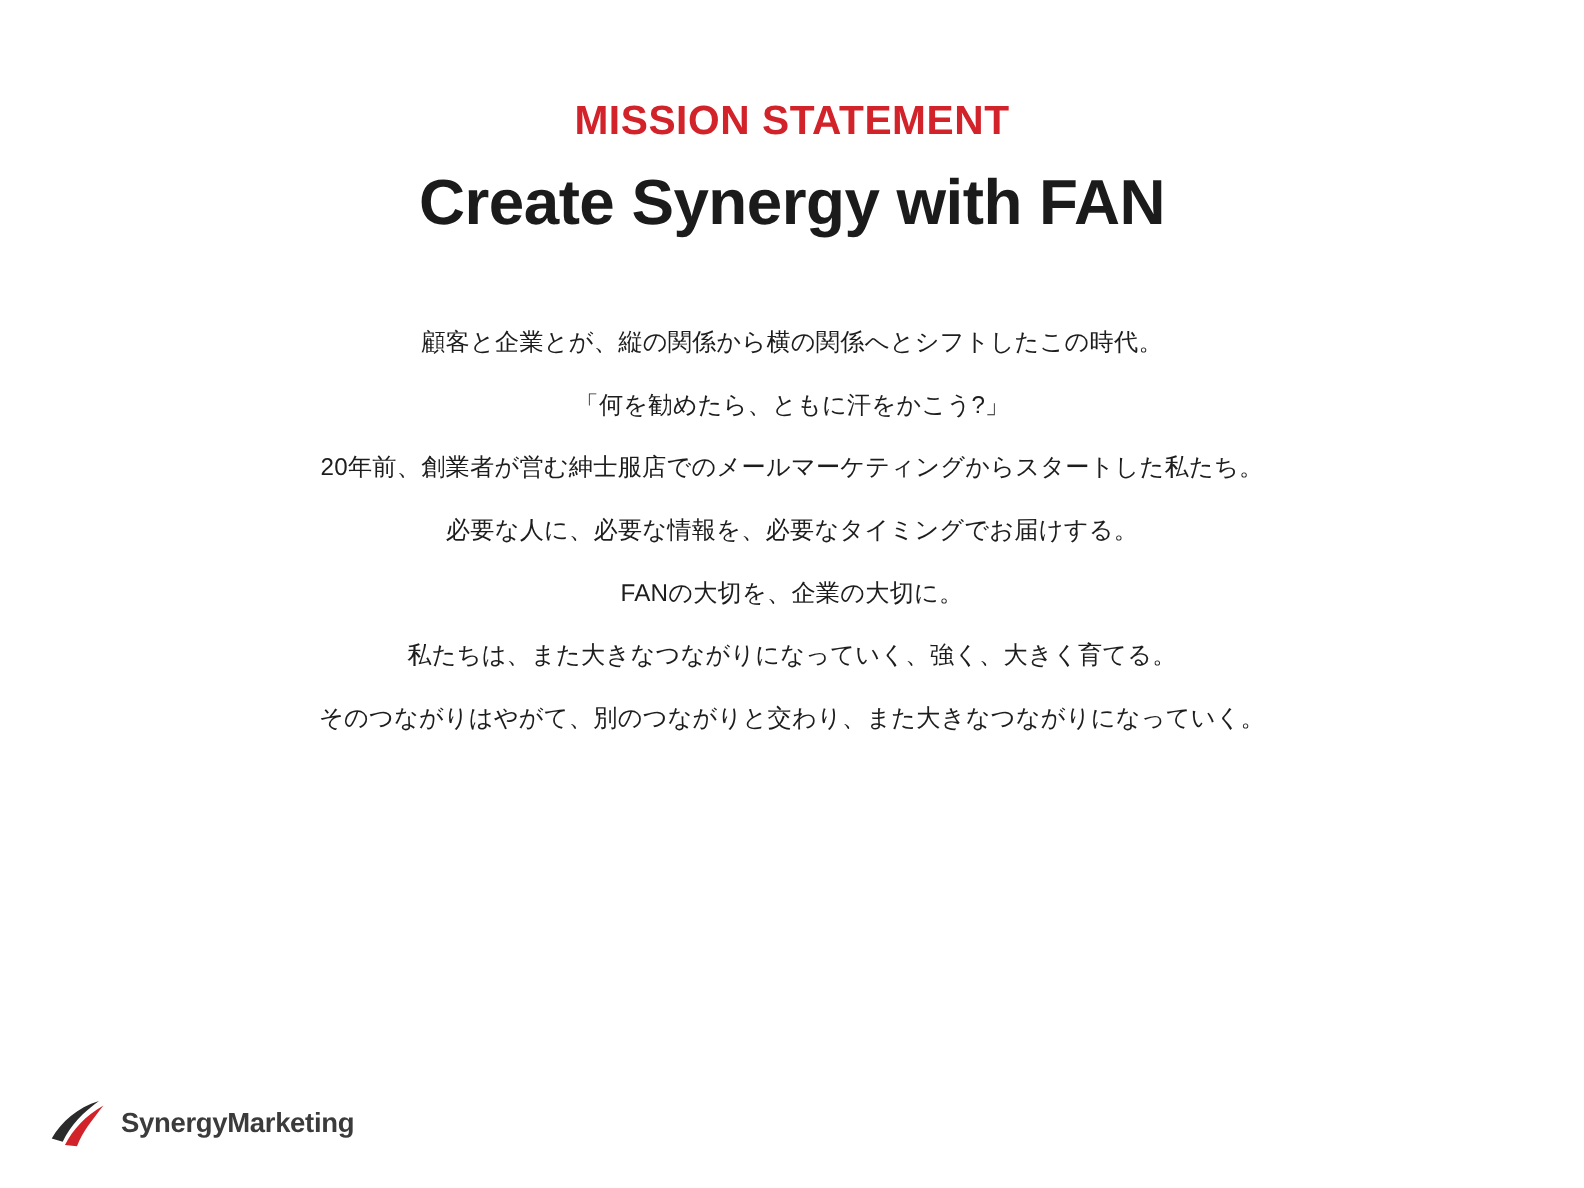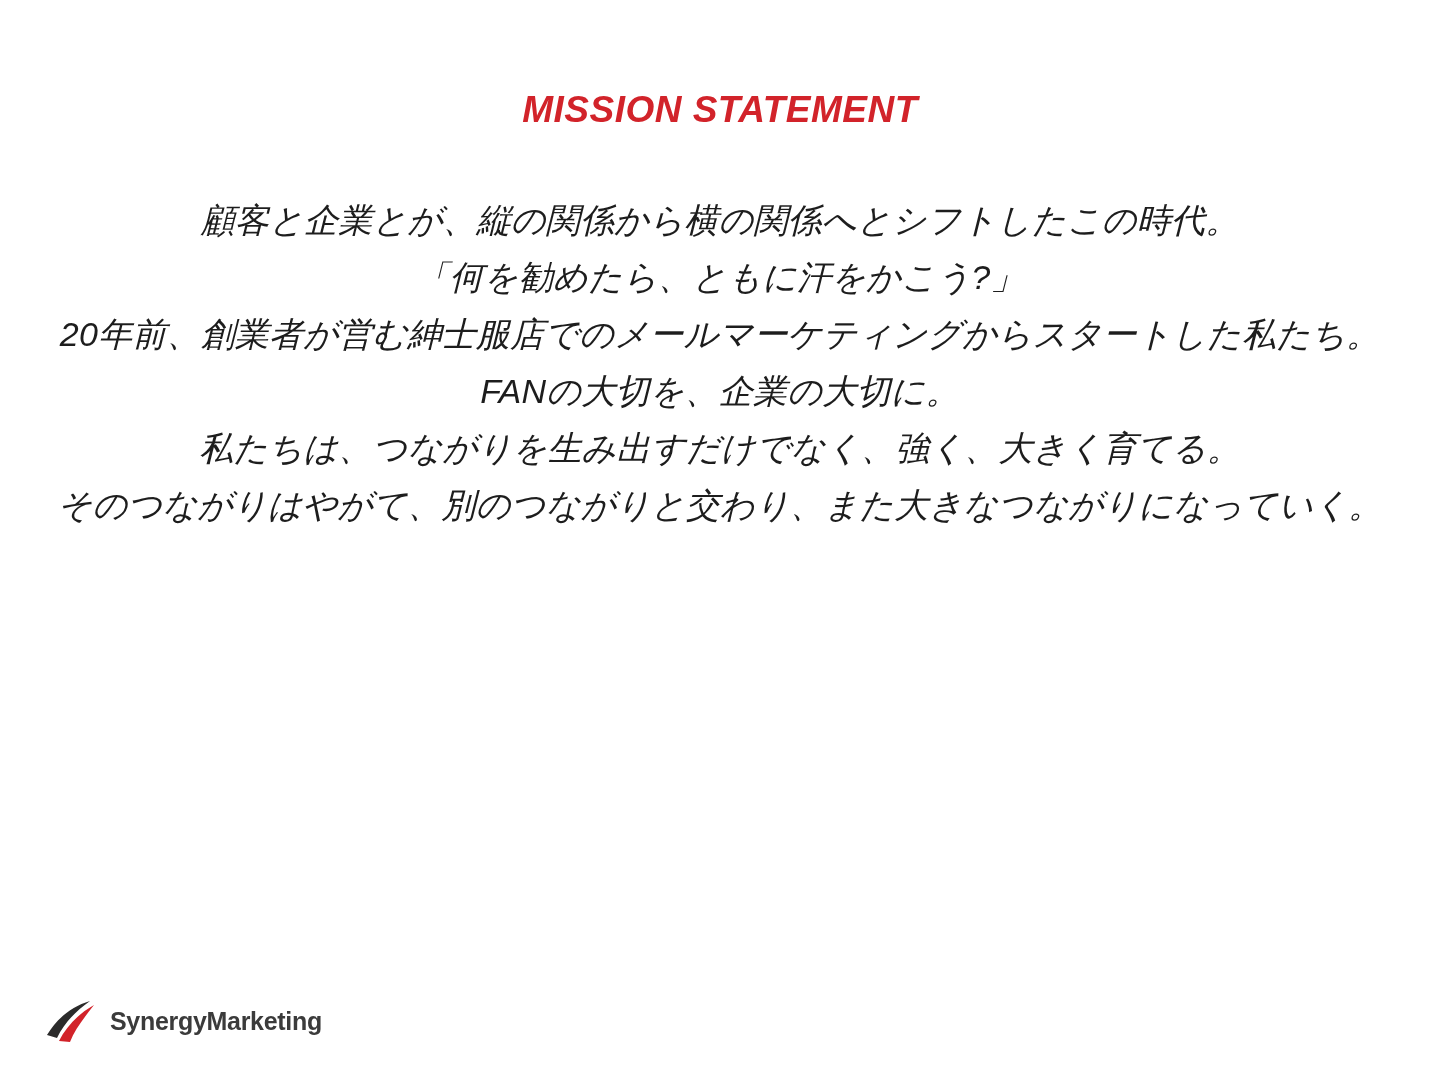--- a/index.html
+++ b/index.html
@@ -16,21 +16,20 @@
   }
   .slide {
     position: relative;
     width: 1440px;
     height: 1080px;
     box-sizing: border-box;
   }
   .heading-block {
     text-align: center;
     padding-top: 88px;
-    font-style: italic;
   }
   .mission-label {
     font-size: 37px;
     font-weight: bold;
     letter-spacing: 0.5px;
     color: #d2232a;
     line-height: 1.2;
     margin: 0;
   }
   .mission-title {
@@ -39,26 +38,25 @@
     letter-spacing: -0.5px;
     color: #1b1b1b;
     line-height: 1.25;
     margin: 17px 0 0 0;
   }
   .body-block {
     margin-top: 60px;
     text-align: center;
   }
   .body-line {
-    font-size: 34px;
+    font-size: 22px;
     line-height: 57px;
     color: #1d1d1d;
     letter-spacing: 0.2px;
     white-space: nowrap;
-    font-style: italic;
   }
   .logo {
     position: absolute;
     left: 44px;
     bottom: 32px;
     display: flex;
     align-items: center;
     height: 54px;
   }
   .logo-mark {
@@ -75,28 +73,30 @@
     line-height: 1;
   }
 </style>
 </head>
 <body>
 
 <div class="slide">
 
   <div class="heading-block">
     <p class="mission-label">MISSION STATEMENT</p>
+    <h1 class="mission-title">Create Synergy with FAN</h1>
   </div>
 
   <div class="body-block">
     <div class="body-line">顧客と企業とが、縦の関係から横の関係へとシフトしたこの時代。</div>
     <div class="body-line">「何を勧めたら、ともに汗をかこう?」</div>
     <div class="body-line">20年前、創業者が営む紳士服店でのメールマーケティングからスタートした私たち。</div>
+    <div class="body-line">必要な人に、必要な情報を、必要なタイミングでお届けする。</div>
     <div class="body-line">FANの大切を、企業の大切に。</div>
-    <div class="body-line">私たちは、つながりを生み出すだけでなく、強く、大きく育てる。</div>
+    <div class="body-line">私たちは、また大きなつながりになっていく、強く、大きく育てる。</div>
     <div class="body-line">そのつながりはやがて、別のつながりと交わり、また大きなつながりになっていく。</div>
   </div>
 
   <div class="logo">
     <svg class="logo-mark" viewBox="0 0 112 92" aria-hidden="true">
       <path d="M6 74 C24 44, 52 18, 92 6 C64 26, 40 50, 26 80 Z" fill="#2b2b2b"></path>
       <path d="M30 86 C44 58, 68 32, 100 14 C80 40, 62 62, 52 88 Z" fill="#d2232a"></path>
     </svg>
     <span class="logo-text">SynergyMarketing</span>
   </div>

